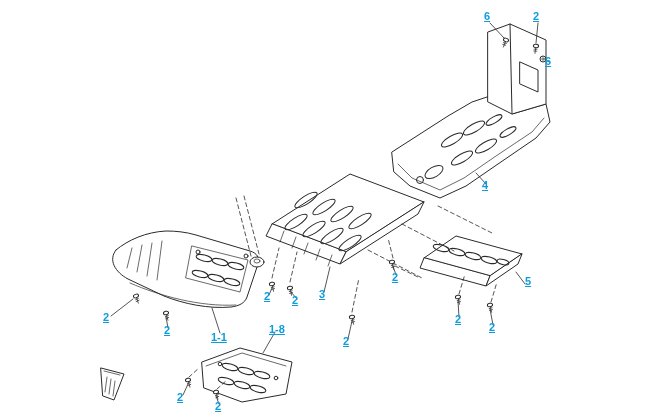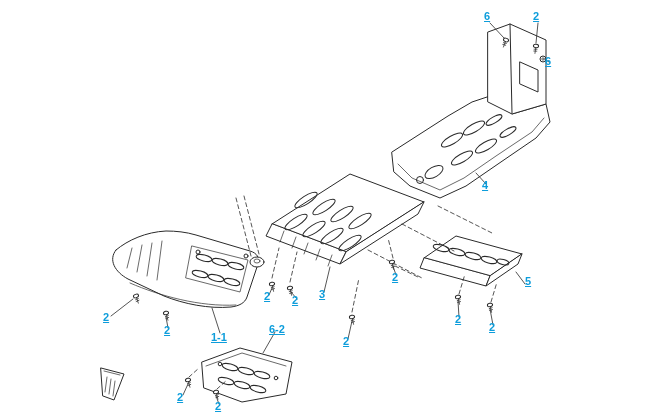--- a/index.html
+++ b/index.html
@@ -188,21 +188,21 @@
 
   <div>
     <span class="callout" style="left:484px;top:11px">6</span>
     <span class="callout" style="left:533px;top:11px">2</span>
     <span class="callout" style="left:545px;top:56px">6</span>
     <span class="callout" style="left:482px;top:180px">4</span>
     <span class="callout" style="left:319px;top:289px">3</span>
     <span class="callout" style="left:264px;top:291px">2</span>
     <span class="callout" style="left:292px;top:295px">2</span>
     <span class="callout" style="left:211px;top:332px">1-1</span>
-    <span class="callout" style="left:269px;top:324px">6-2</span>
+    <span class="callout" style="left:269px;top:324px">1-8</span>
     <span class="callout" style="left:103px;top:312px">2</span>
     <span class="callout" style="left:164px;top:325px">2</span>
     <span class="callout" style="left:343px;top:336px">2</span>
     <span class="callout" style="left:392px;top:272px">2</span>
     <span class="callout" style="left:455px;top:314px">2</span>
     <span class="callout" style="left:489px;top:322px">2</span>
     <span class="callout" style="left:525px;top:276px">5</span>
     <span class="callout" style="left:177px;top:392px">2</span>
     <span class="callout" style="left:215px;top:401px">2</span>
   </div>

